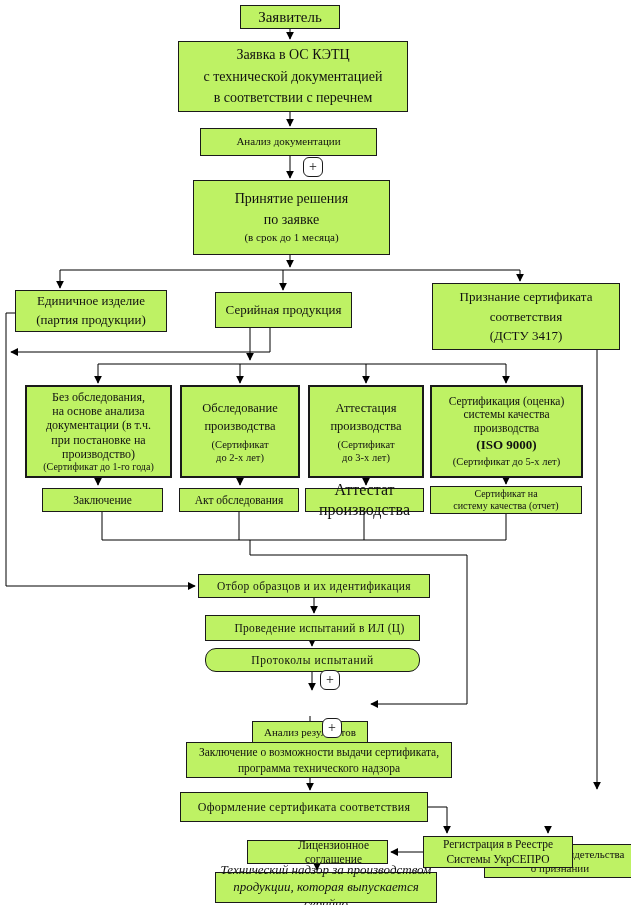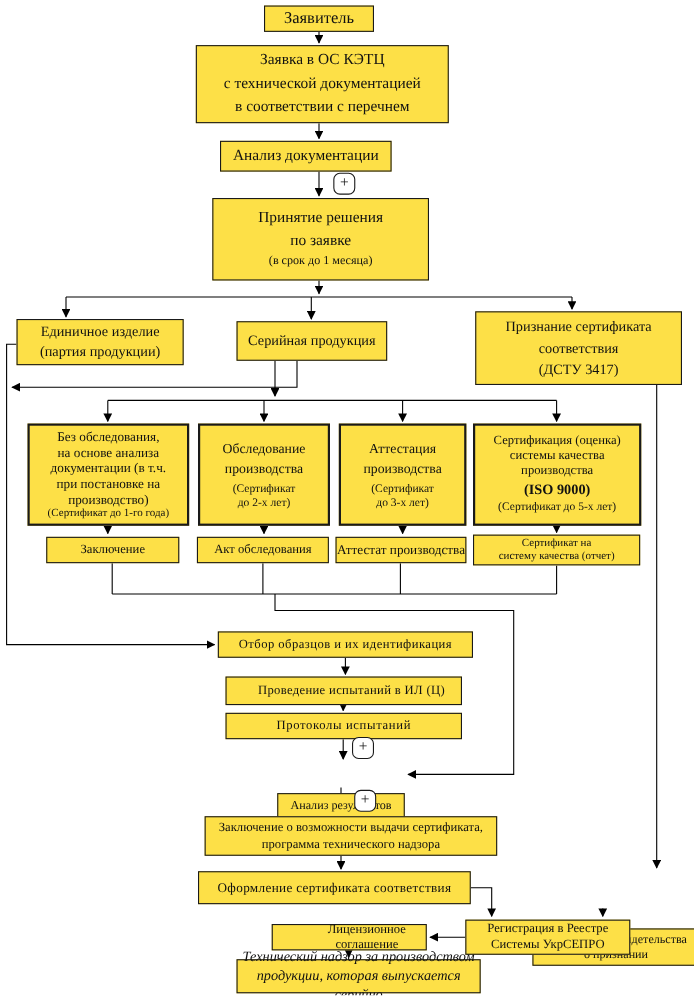--- a/index.html
+++ b/index.html
@@ -9,21 +9,21 @@
     background:#ffffff;
     font-family:"Liberation Serif","DejaVu Serif",serif;
     color:#111111;
     overflow:hidden;
   }
   #edges{position:absolute;left:0;top:0;width:631px;height:905px;}
   .box{
     position:absolute;
     box-sizing:border-box;
     border:1px solid #1a1a1a;
-    background:#fde047;
+    background:#bef264;
     display:flex;
     flex-direction:column;
     align-items:center;
     justify-content:center;
     text-align:center;
     white-space:pre-line;
     line-height:1.25;
   }
   .box .note{display:block;}
   .thick{border-width:2px;}
@@ -86,21 +86,21 @@
     <path d="M317 864 V870" marker-end="url(#arr)"></path>
     <path d="M597 350 V789" marker-end="url(#arr)"></path>
   </svg>
 
   <div class="box" style="left:240px;top:5px;width:100px;height:24px;font-size:15px;">Заявитель</div>
 
   <div class="box" style="left:178px;top:41px;width:230px;height:71px;font-size:14px;line-height:1.55;">Заявка в ОС КЭТЦ
 с технической документацией
 в соответствии с перечнем</div>
 
-  <div class="box" style="left:200px;top:128px;width:156px;height:28px;font-size:14px;">Анализ документации</div>
+  <div class="box" style="left:200px;top:128px;width:177px;height:28px;font-size:11px;">Анализ документации</div>
 
   <div class="plus" style="left:303px;top:157px;">+</div>
 
   <div class="box" style="left:193px;top:180px;width:197px;height:75px;font-size:14px;line-height:1.45;">
     <span>Принятие решения
 по заявке</span>
     <span class="note" style="font-size:11px;">(в срок до 1 месяца)</span>
   </div>
 
   <div class="box" style="left:15px;top:290px;width:152px;height:42px;font-size:13px;line-height:1.45;">Единичное изделие
@@ -140,30 +140,30 @@
 системы качества
 производства</span>
     <span class="note" style="font-size:13px;font-weight:bold;margin:3px 0;">(ISO 9000)</span>
     <span class="note" style="font-size:10.5px;">(Сертификат до 5-х лет)</span>
   </div>
 
   <div class="box" style="left:42px;top:488px;width:121px;height:24px;font-size:11.5px;">Заключение</div>
 
   <div class="box" style="left:179px;top:488px;width:120px;height:24px;font-size:11.5px;">Акт обследования</div>
 
-  <div class="box" style="left:305px;top:488px;width:119px;height:24px;font-size:12px;">Аттестат производства</div>
+  <div class="box" style="left:305px;top:488px;width:119px;height:24px;font-size:16px;">Аттестат производства</div>
 
   <div class="box" style="left:430px;top:486px;width:152px;height:28px;font-size:10px;line-height:1.2;">Сертификат на
 систему качества (отчет)</div>
 
   <div class="box" style="left:198px;top:574px;width:232px;height:24px;font-size:11.5px;letter-spacing:0.4px;">Отбор образцов и их идентификация</div>
 
   <div class="box" style="left:205px;top:615px;width:215px;height:26px;font-size:11.5px;letter-spacing:0.3px;padding-left:14px;">Проведение испытаний в ИЛ (Ц)</div>
 
-  <div class="box" style="left:205px;top:648px;width:215px;height:24px;font-size:11.5px;letter-spacing:0.6px;">Протоколы испытаний</div>
+  <div class="box" style="left:205px;top:648px;width:215px;height:24px;font-size:11.5px;letter-spacing:0.6px;border-radius:11px;">Протоколы испытаний</div>
 
   <div class="plus" style="left:320px;top:670px;">+</div>
 
   <div class="box" style="left:252px;top:692px;width:116px;height:24px;font-size:11px;margin-top:29px;">Анализ результатов</div>
 
   <div class="plus" style="left:322px;top:718px;">+</div>
 
   <div class="box" style="left:186px;top:742px;width:266px;height:36px;font-size:11.5px;line-height:1.4;">Заключение о возможности выдачи сертификата,
 программа технического надзора</div>
 

